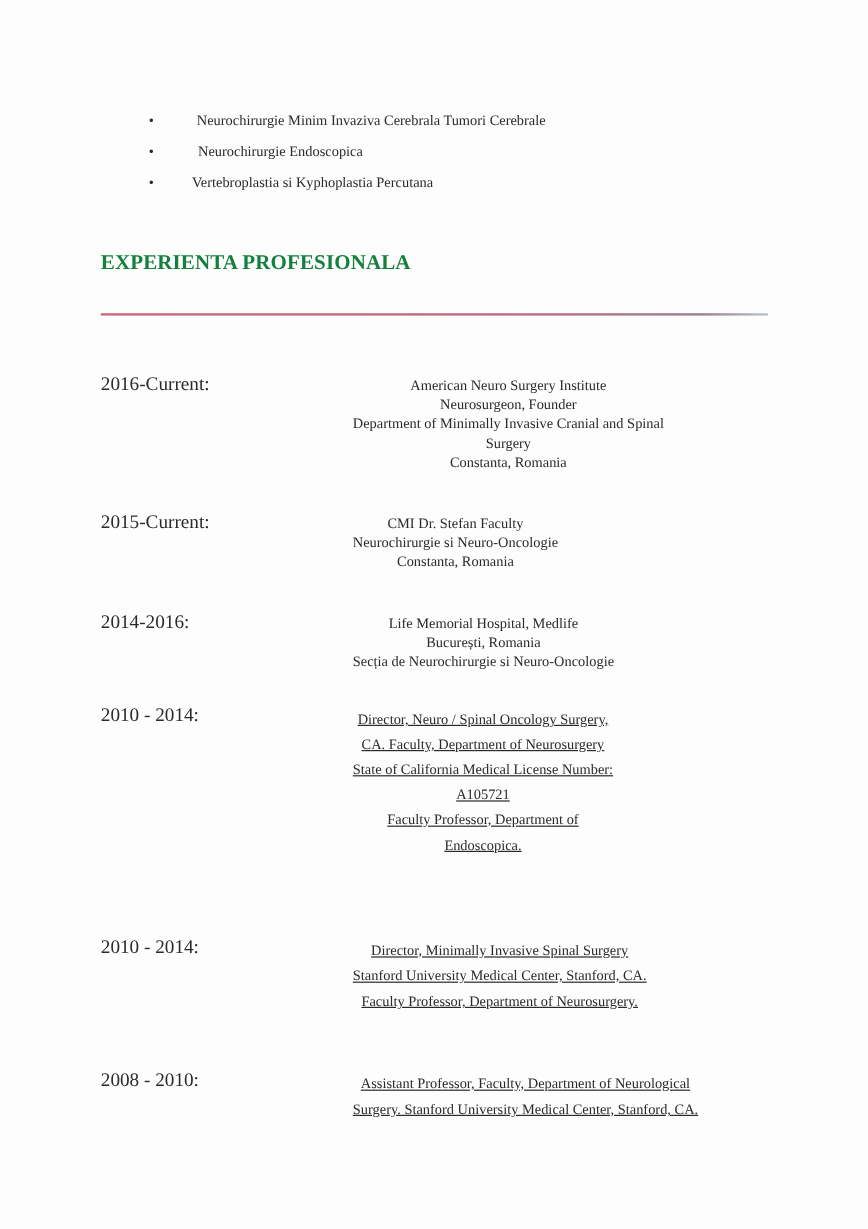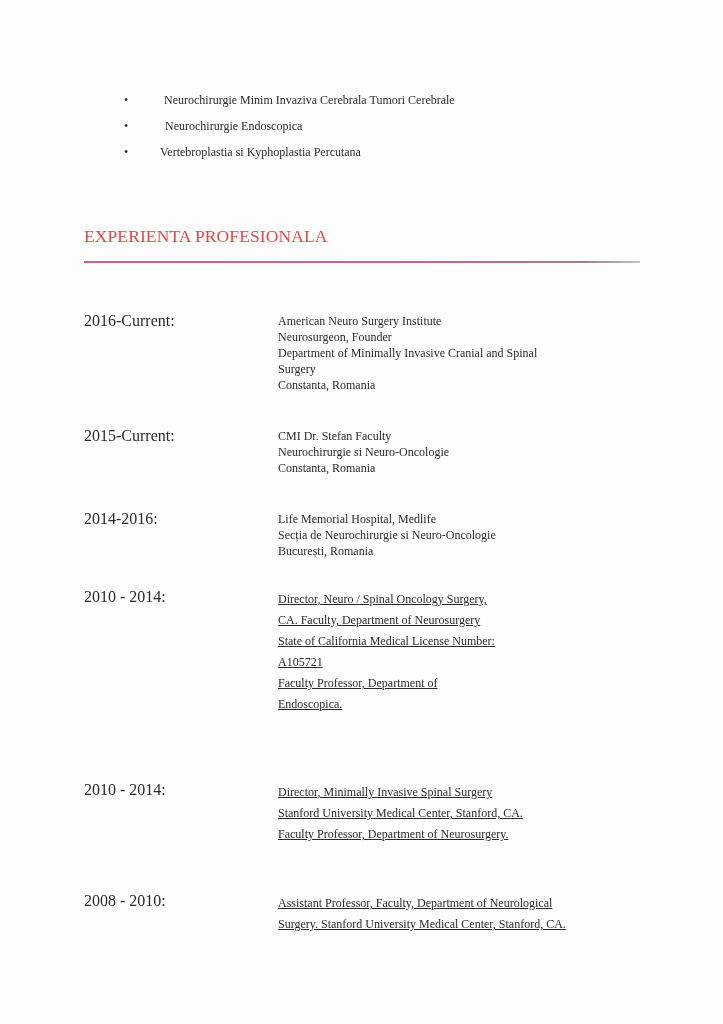--- a/index.html
+++ b/index.html
@@ -9,31 +9,31 @@
     font-family: "Liberation Serif", "DejaVu Serif", serif;
     color: #2a2a2a;
     position: relative;
     overflow: hidden;
   }
   .bullets { position: absolute; left: 124px; top: 92px; margin: 0; padding: 0; list-style: none; }
   .bullets li { position: relative; height: 26px; font-size: 12px; line-height: 16px; }
   .bullets .dot { position: absolute; left: 0; top: 0; font-size: 12px; }
   .bullets .txt { position: absolute; white-space: nowrap; }
   .section-title {
-    position: absolute; left: 84px; top: 226px;
-    font-size: 17.5px; font-weight: normal; color: #ef4444;
+    position: absolute; left: 84px; top: 208px;
+    font-size: 17.5px; font-weight: bold; color: #15803d;
     letter-spacing: 0.1px; margin: 0;
   }
   .rule {
     position: absolute; left: 84px; top: 261px; width: 556px; height: 2px;
     background: linear-gradient(90deg, #c9687f 0%, #c06a82 60%, #9a7f92 90%, #b9c6cc 100%);
   }
   .entry { position: absolute; left: 84px; width: 560px; }
   .entry .date { position: absolute; left: 0; top: 0; font-size: 16px; line-height: 16px; white-space: nowrap; }
-  .entry .lines { position: absolute; left: 194px; top: 0; }
+  .entry .lines { position: absolute; left: 210px; top: 0; text-align: center; }
   .entry .line { font-size: 12px; white-space: nowrap; }
   .tight .line { line-height: 16px; }
   .loose .line { line-height: 21px; text-decoration: underline; }
 </style>
 </head>
 <body>
 
 <ul class="bullets">
   <li>
     <span class="dot">•</span>
@@ -69,22 +69,22 @@
     <div class="line">CMI Dr. Stefan Faculty</div>
     <div class="line">Neurochirurgie si Neuro-Oncologie</div>
     <div class="line">Constanta, Romania</div>
   </div>
 </div>
 
 <div class="entry tight" style="top:511px">
   <div class="date">2014-2016:</div>
   <div class="lines">
     <div class="line">Life Memorial Hospital, Medlife</div>
+    <div class="line">București, Romania</div>
     <div class="line">Secția de Neurochirurgie si Neuro-Oncologie</div>
-    <div class="line">București, Romania</div>
   </div>
 </div>
 
 <div class="entry loose" style="top:589px">
   <div class="date">2010 - 2014:</div>
   <div class="lines">
     <div class="line">Director, Neuro / Spinal Oncology Surgery,</div>
     <div class="line">CA. Faculty, Department of Neurosurgery</div>
     <div class="line">State of California Medical License Number:</div>
     <div class="line">A105721</div>

